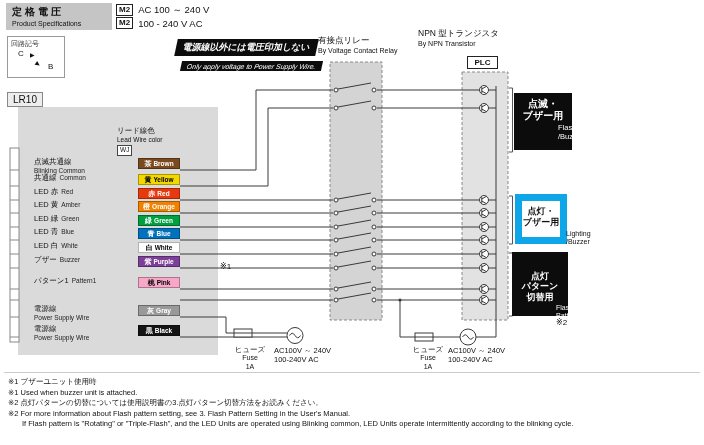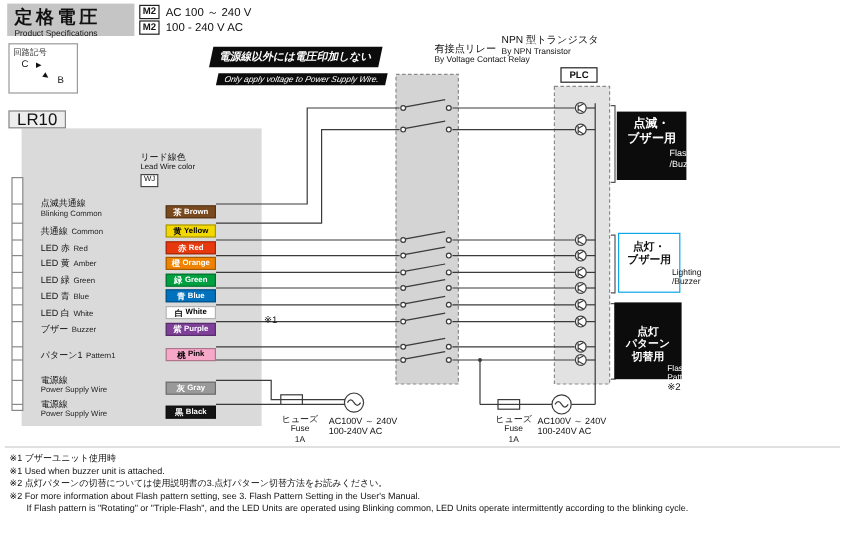--- a/index.html
+++ b/index.html
@@ -2,67 +2,67 @@
 <html><head>
 <meta charset="utf-8">
 <style>
   * { margin:0; padding:0; box-sizing:border-box; }
   body { background:#fff; }
   .stage { position:relative; width:704px; height:445px; background:#fff; overflow:hidden;
            font-family:"Liberation Sans","DejaVu Sans",sans-serif; color:#111; }
   .abs { position:absolute; }
 
   .spec-label { left:6px; top:3px; width:106px; height:27px; background:#c5c5c5; padding:2px 6px; }
-  .spec-jp { font-size:15px; font-weight:bold; letter-spacing:3px; }
+  .spec-jp { font-size:10px; font-weight:bold; letter-spacing:3px; }
   .spec-en { font-size:7px; margin-top:1px; }
 
   .rating-row { left:116px; display:flex; align-items:center; gap:5px; height:12px; }
   .m2box { border:1px solid #222; background:#fff; font-size:8px; font-weight:bold; line-height:10px; padding:0 2px; }
   .volt { font-size:9.5px; }
 
   .circ-box { left:7px; top:36px; width:58px; height:42px; border:1px solid #999; background:#fff; }
   .circ-title { position:absolute; left:3px; top:2px; font-size:7px; color:#333; }
   .cb { position:absolute; font-size:8px; }
   .arrow { position:absolute; font-size:6px; color:#111; }
 
-  .lr-tab { left:7px; top:92px; width:48px; height:15px; background:#ededed; border:1px solid #888;
-            font-size:14px; text-align:center; line-height:13px; }
+  .lr-tab { left:7px; top:92px; width:36px; height:15px; background:#ededed; border:1px solid #888;
+            font-size:10px; text-align:center; line-height:13px; }
   .gray-panel { left:18px; top:107px; width:200px; height:248px; background:#dadada; }
 
   .leadwire { left:117px; top:126px; font-size:6.5px; line-height:1.3; }
   .lw-jp { font-size:7.5px; }
   .wj { display:inline-block; border:1px solid #444; background:#fff; padding:0 2px; font-size:6.5px; margin-top:1px; }
 
   .warn { background:#0c0c0c; color:#fff; white-space:nowrap; transform:skewX(-12deg); }
   .warn1 { left:176px; top:39px; font-size:9px; font-weight:bold; padding:2px 7px; }
   .warn2 { left:181px; top:61px; font-size:7px; font-style:italic; padding:1.5px 6px; }
 
   .sec-h .h-jp { font-size:8.5px; }
   .sec-h .h-en { font-size:7px; }
-  .sec-relay { left:318px; top:35px;margin-left:44px; }
+  .sec-relay { left:318px; top:35px; }
   .sec-npn { left:418px; top:28px; }
   .plc { left:467px; top:56px; width:31px; height:13px; border:1px solid #222; background:#fff;
          font-size:8px; font-weight:bold; text-align:center; line-height:11px; }
 
-  .wire-row { left:34px; width:148px; height:24px; display:flex; align-items:flex-end; }
+  .wire-row { left:34px; width:148px; height:24px; display:flex; align-items:flex-start; }
   .wl { width:104px; display:flex; align-items:baseline; gap:3px; line-height:1.15; }
   .wl .jp { font-size:7.5px; }
   .wl .en { font-size:6.5px; color:#222; }
   .wl.stack { flex-direction:column; gap:0; align-items:flex-start; }
   .chip { width:42px; height:11px; border:1px solid rgba(0,0,0,.3); display:flex; align-items:center;
           justify-content:center; gap:2px; font-weight:bold; }
   .chip .cjp { font-size:7px; }
   .chip .cen { font-size:6.5px; }
   .note-mark { font-size:8px; }
 
   .rlabel { text-align:center; }
   .rlabel .rl-jp { white-space:pre-line; font-weight:bold; }
   .rlabel .rl-en { white-space:pre-line;margin-left:44px; }
   .rl-black { background:#0c0c0c; color:#fff; }
-  .rl-white { background:#fff; border:1px solid #0ea5e9; color:#111; }
+  .rl-white { background:#fff; border:7px solid #0ea5e9; color:#111; }
   .rl1 { left:514px; top:93px; width:58px; height:57px; padding-top:5px; }
   .rl1 .rl-jp { font-size:10px; line-height:1.15; }
   .rl1 .rl-en { font-size:7.5px; margin-top:2px; line-height:1.2; }
   .rl2 { left:515px; top:194px; width:52px; height:50px; padding-top:5px; }
   .rl2 .rl-jp { font-size:9px; line-height:1.2; }
   .rl2 .rl-en { font-size:7px; margin-top:2px; line-height:1.2; }
   .rl3 { left:512px; top:252px; width:56px; height:64px; padding-top:19px; }
   .rl3 .rl-jp { font-size:9px; line-height:1.15; }
   .rl3 .rl-en { font-size:7px; margin-top:2px; line-height:1.15; }
 

